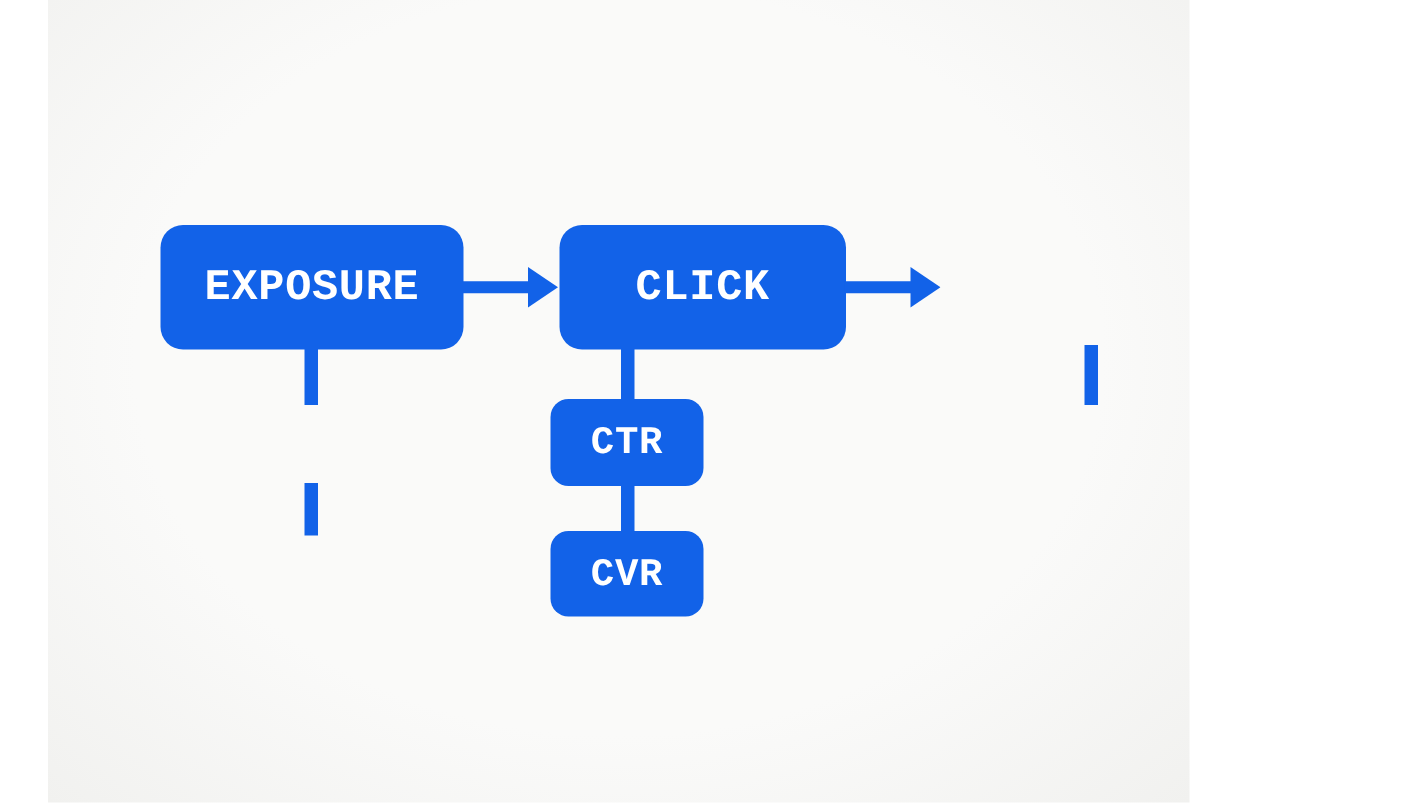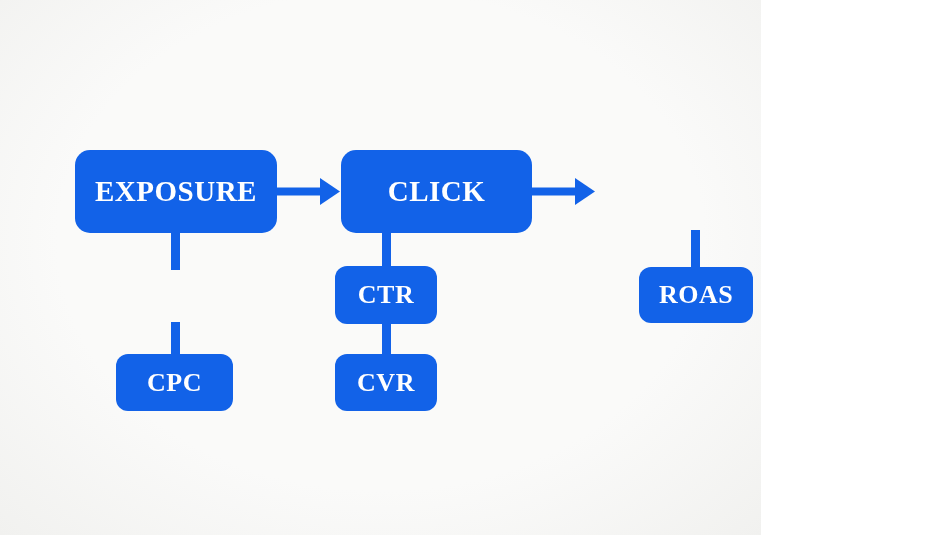--- a/index.html
+++ b/index.html
@@ -1,21 +1,22 @@
 <!DOCTYPE html>
 <html style="--node-blue: #1262e8; --logo-blue: #0a6cf5; --logo-text: #1c2b33; --background: #fafaf9; --background-edge: #f1f1ef;"><head>
 <meta charset="utf-8">
 <style>
   html,body{margin:0;padding:0;}
   .stage{
     position:relative;
     width:761px;height:535px;
     overflow:hidden;
     background:radial-gradient(ellipse at 50% 45%, var(--background) 0%, var(--background) 60%, var(--background-edge) 100%);
-    font-family:Liberation Serif, serif;
+    font-family:Liberation Mono, monospace;
+    margin-left:32px;
   }
   .node{
     position:absolute;
     background:var(--node-blue);
     color:#ffffff;
     display:flex;align-items:center;justify-content:center;
     font-weight:700;
     letter-spacing:0.5px;
   }
   .node.big{border-radius:15px;font-size:29px;}
@@ -61,31 +62,25 @@
 
 <div class="stage">
 
   <div class="node big n-exposure">
     <span>EXPOSURE</span>
   </div>
   <div class="node big n-click">
     <span>CLICK</span>
   </div>
 
-  <div class="node small n-cpc">
-    <span>CPC</span>
-  </div>
   <div class="node small n-ctr">
     <span>CTR</span>
   </div>
   <div class="node small n-cvr">
     <span>CVR</span>
-  </div>
-  <div class="node small n-roas">
-    <span>ROAS</span>
   </div>
 
   <div class="connector c-exposure-cpm"></div>
   <div class="connector c-cpm-cpc"></div>
   <div class="connector c-click-ctr"></div>
   <div class="connector c-ctr-cvr"></div>
   <div class="connector c-value-roas"></div>
 
   <svg class="arrow a1" viewBox="0 0 64 41">
     <rect x="0" y="16.5" width="47" height="8" fill="var(--node-blue)"></rect>

